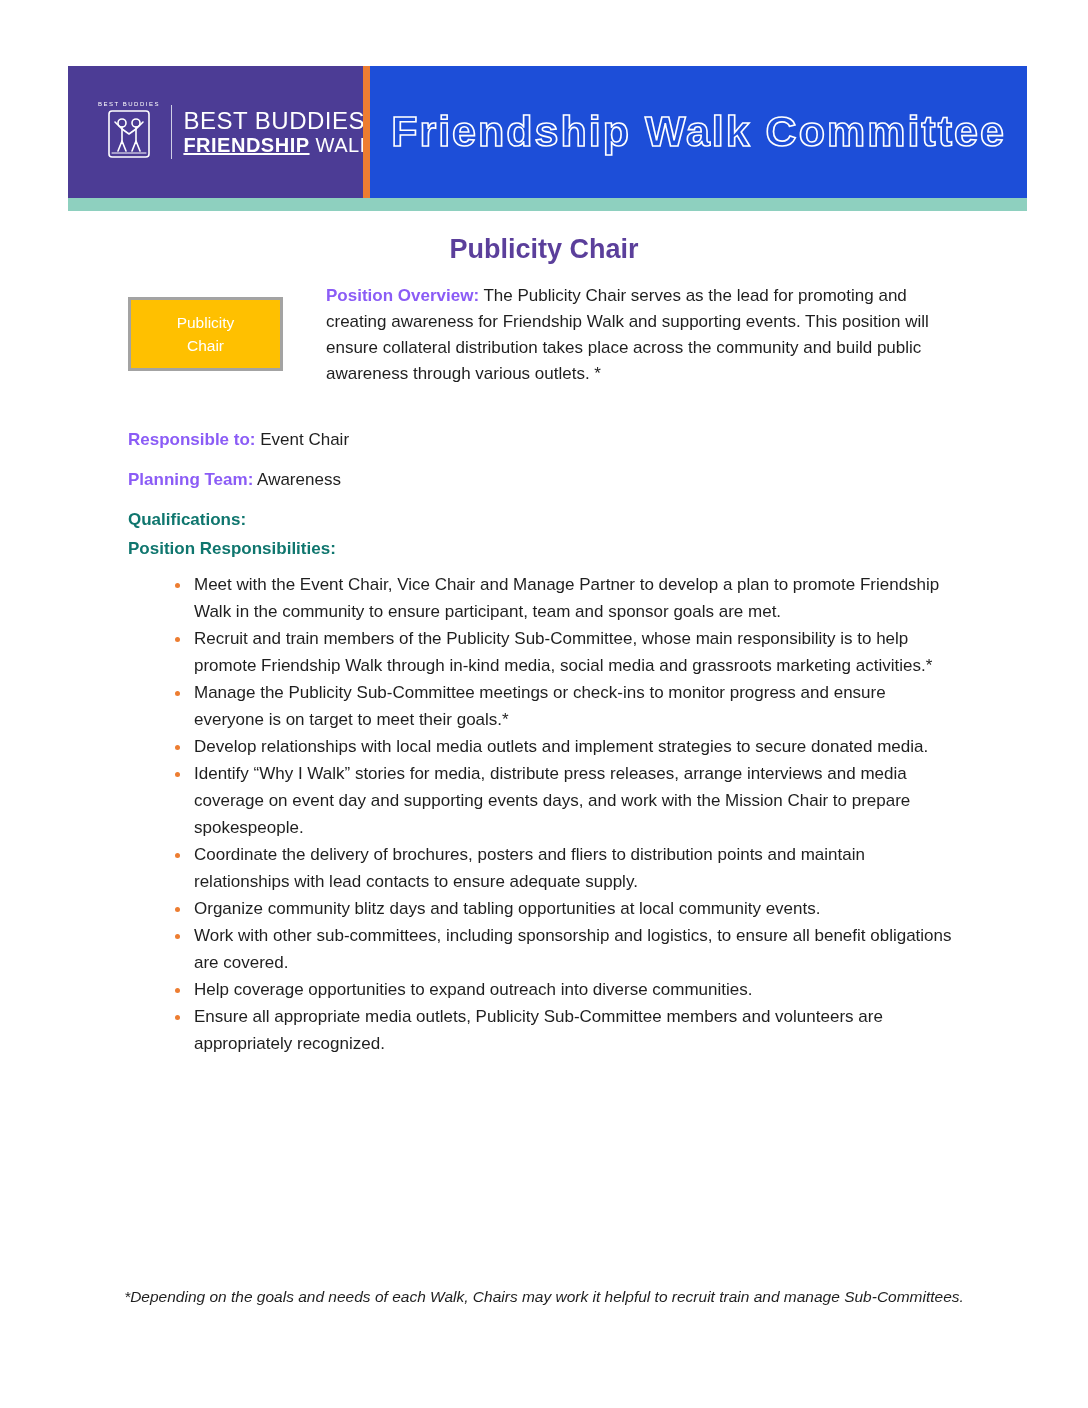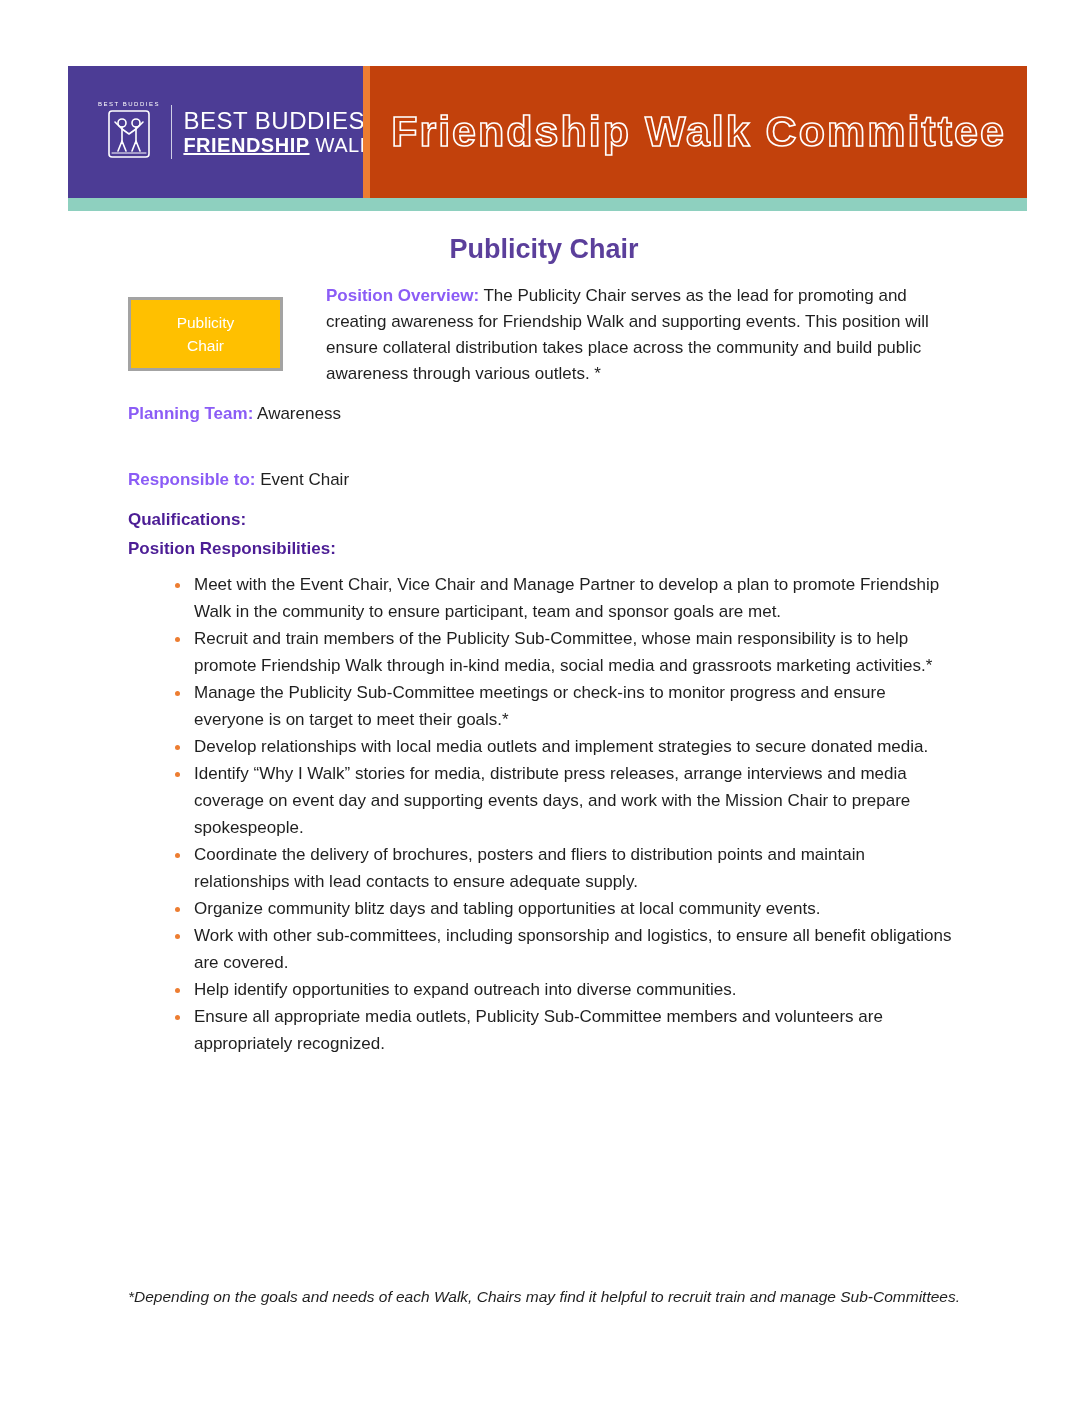--- a/index.html
+++ b/index.html
@@ -20,21 +20,21 @@
     width:959px; height:132px;
     display:flex;
   }
   .header-left {
     width:295px; background:#4c3c95;
     display:flex; align-items:center;
     padding-left:30px;
   }
   .header-divider { width:7px; background:#ed7d31; }
   .header-right {
-    flex:1; background:#c2410c;
+    flex:1; background:#1d4ed8;
     display:flex; flex-direction:column;
     align-items:center; justify-content:center;
   }
   .header-title {
     font-size:43px; font-weight:700; letter-spacing:2px;
     color:#ffffff; line-height:1.05;
   }
   @supports ((-webkit-text-stroke: 1px #fff)) {
     .header-title { color:transparent; -webkit-text-stroke:1.6px #ffffff; }
   }
@@ -72,21 +72,21 @@
     flex:0 0 155px; height:74px; margin-top:14px;
     background:#ffc000; border:3px solid #a3a3a3;
     color:#ffffff; font-size:15.5px; line-height:23px;
     display:flex; align-items:center; justify-content:center;
     text-align:center; padding:0 26px;
   }
   .overview-text { margin-left:43px; width:618px; }
   .label { color:#8b5cf6; font-weight:700; }
   .field { margin-top:14px; }
   .field-first { margin-top:40px; }
-  .section-heading { color:#4c1d95; font-weight:700; }
+  .section-heading { color:#0f766e; font-weight:700; }
   ul.bullets {
     list-style:disc; margin:9px 0 0 0; padding-left:63px;
   }
   ul.bullets li {
     line-height:27px;
     padding-left:3px;
   }
   ul.bullets li::marker { color:#ed7d31; font-size:15px; }
   .resp-heading { margin-top:3px; }
   .footnote {
@@ -135,41 +135,41 @@
 
   <div class="content">
 
     <div class="overview-row">
       <div class="role-box">Publicity Chair</div>
       <div class="overview-text">
         <span class="label">Position Overview:</span><span> The Publicity Chair serves as the lead for promoting and creating awareness for Friendship Walk and supporting events.  This position will ensure collateral distribution takes place across the community and build public awareness through various outlets. *</span>
       </div>
     </div>
 
+    <div class="field field-first">
+      <span class="label">Responsible to:</span><span> Event Chair</span>
+    </div>
+
     <div class="field">
       <span class="label">Planning Team:</span><span> Awareness</span>
-    </div>
-
-    <div class="field field-first">
-      <span class="label">Responsible to:</span><span> Event Chair</span>
     </div>
 
     <div class="field section-heading">Qualifications:</div>
 
     <div class="field section-heading resp-heading">Position Responsibilities:</div>
     <ul class="bullets">
         <li>Meet with the Event Chair, Vice Chair and Manage Partner to develop a plan to promote Friendship Walk in the community to ensure participant, team and sponsor goals are met.</li>
         <li>Recruit and train members of the Publicity Sub-Committee, whose main responsibility is to help promote Friendship Walk through in-kind media, social media and grassroots marketing activities.*</li>
         <li>Manage the Publicity Sub-Committee meetings or check-ins to monitor progress and ensure everyone is on target to meet their goals.*</li>
         <li>Develop relationships with local media outlets and implement strategies to secure donated media.</li>
         <li>Identify “Why I Walk” stories for media, distribute press releases, arrange interviews and media coverage on event day and supporting events days, and work with the Mission Chair to prepare spokespeople.</li>
         <li>Coordinate the delivery of brochures, posters and fliers to distribution points and maintain relationships with lead contacts to ensure adequate supply.</li>
         <li>Organize community blitz days and tabling opportunities at local community events.</li>
         <li>Work with other sub-committees, including sponsorship and logistics, to ensure all benefit obligations are covered.</li>
-        <li>Help identify opportunities to expand outreach into diverse communities.</li>
+        <li>Help coverage opportunities to expand outreach into diverse communities.</li>
         <li>Ensure all appropriate media outlets, Publicity Sub-Committee members and volunteers are appropriately recognized.</li>
       </ul>
 
   </div>
 
-  <div class="footnote">*Depending on the goals and needs of each Walk, Chairs may find it helpful to recruit train and manage Sub-Committees.</div>
+  <div class="footnote">*Depending on the goals and needs of each Walk, Chairs may work it helpful to recruit train and manage Sub-Committees.</div>
 
 </div>
 
 </body></html>

